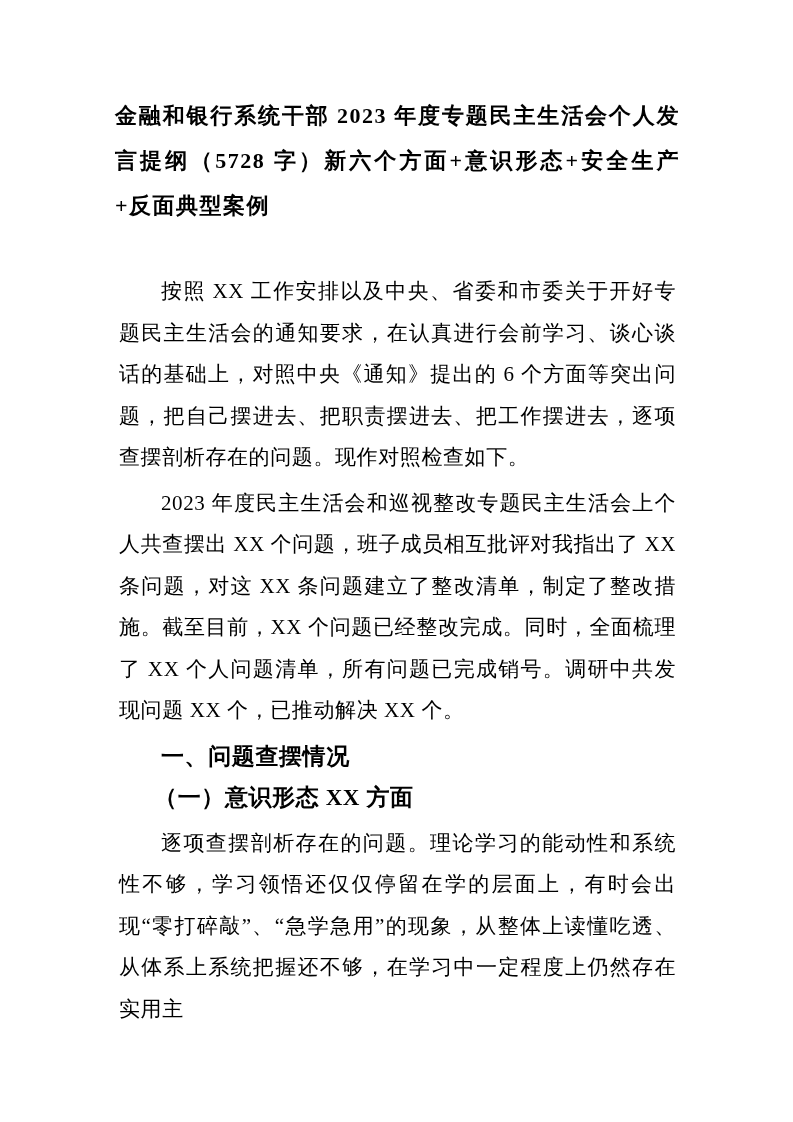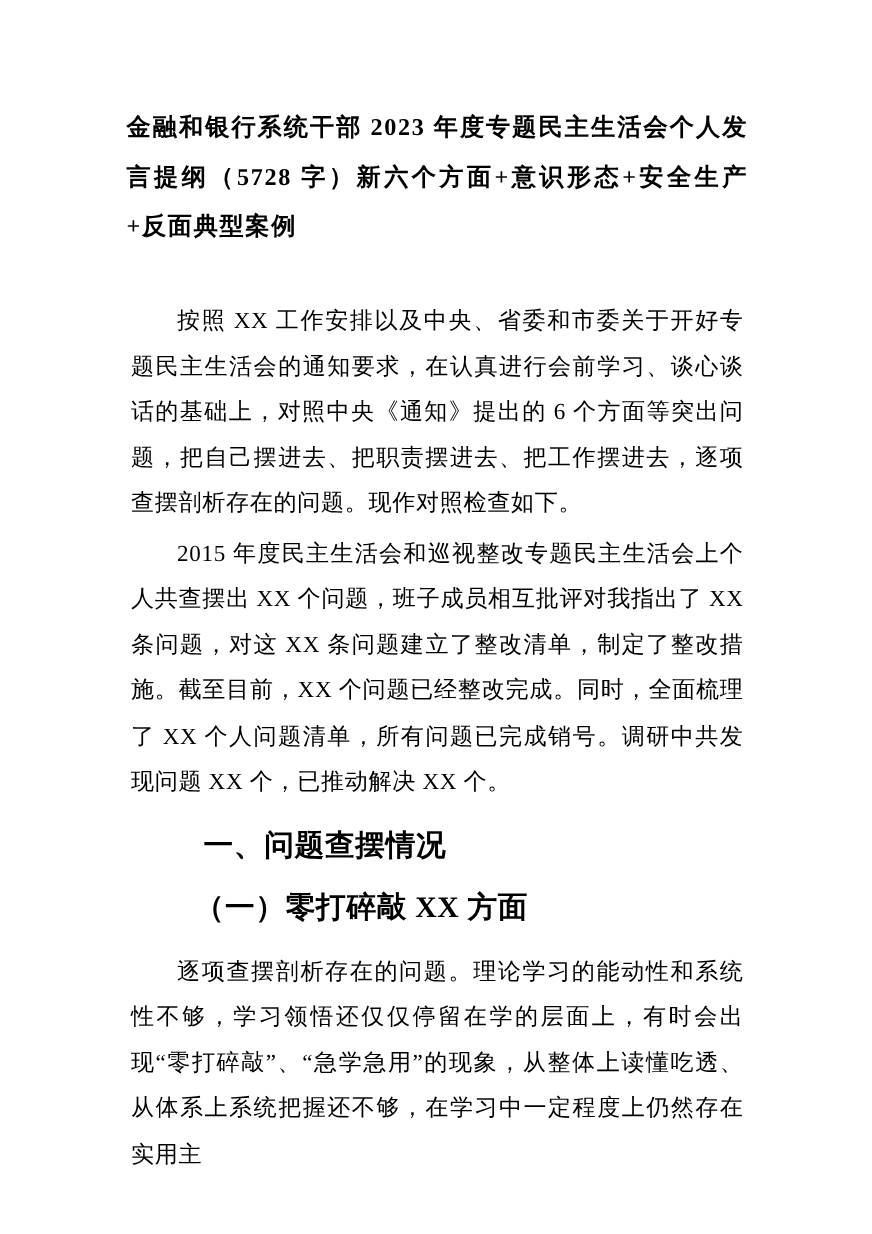--- a/index.html
+++ b/index.html
@@ -35,42 +35,42 @@
     margin: 4px;
     font-size: 21px;
     font-weight: 400;
     line-height: 41.5px;
     letter-spacing: 0.6px;
     text-align: justify;
     text-justify: inter-character;
     text-indent: 2em;
   }
   .heading-1, .heading-2 {
-    margin: 16px;
-    font-size: 27px;
+    margin: 0;
+    font-size: 23px;
     font-weight: 700;
     line-height: 41.5px;
     letter-spacing: 0.6px;
     text-indent: 2em;
     text-align: left;
   }
   .heading-2 {
     text-indent: 1.7em; 
   }
 </style>
 </head>
 <body>
 
 <div class="page">
   <div class="content">
     <h1 class="doc-title">金融和银行系统干部 2023 年度专题民主生活会个人发言提纲（5728 字）新六个方面+意识形态+安全生产+反面典型案例</h1>
 
     <p class="body-para">按照 XX 工作安排以及中央、省委和市委关于开好专题民主生活会的通知要求，在认真进行会前学习、谈心谈话的基础上，对照中央《通知》提出的 6 个方面等突出问题，把自己摆进去、把职责摆进去、把工作摆进去，逐项查摆剖析存在的问题。现作对照检查如下。</p>
 
-    <p class="body-para">2015 年度民主生活会和巡视整改专题民主生活会上个人共查摆出 XX 个问题，班子成员相互批评对我指出了 XX 条问题，对这 XX 条问题建立了整改清单，制定了整改措施。截至目前，XX 个问题已经整改完成。同时，全面梳理了 XX 个人问题清单，所有问题已完成销号。调研中共发现问题 XX 个，已推动解决 XX 个。</p>
+    <p class="body-para">2023 年度民主生活会和巡视整改专题民主生活会上个人共查摆出 XX 个问题，班子成员相互批评对我指出了 XX 条问题，对这 XX 条问题建立了整改清单，制定了整改措施。截至目前，XX 个问题已经整改完成。同时，全面梳理了 XX 个人问题清单，所有问题已完成销号。调研中共发现问题 XX 个，已推动解决 XX 个。</p>
 
     <h2 class="heading-1">一、问题查摆情况</h2>
 
-    <h3 class="heading-2">（一）零打碎敲 XX 方面</h3>
+    <h3 class="heading-2">（一）意识形态 XX 方面</h3>
 
     <p class="body-para">逐项查摆剖析存在的问题。理论学习的能动性和系统性不够，学习领悟还仅仅停留在学的层面上，有时会出现“零打碎敲”、“急学急用”的现象，从整体上读懂吃透、从体系上系统把握还不够，在学习中一定程度上仍然存在实用主</p>
   </div>
 </div>
 
 </body></html>

